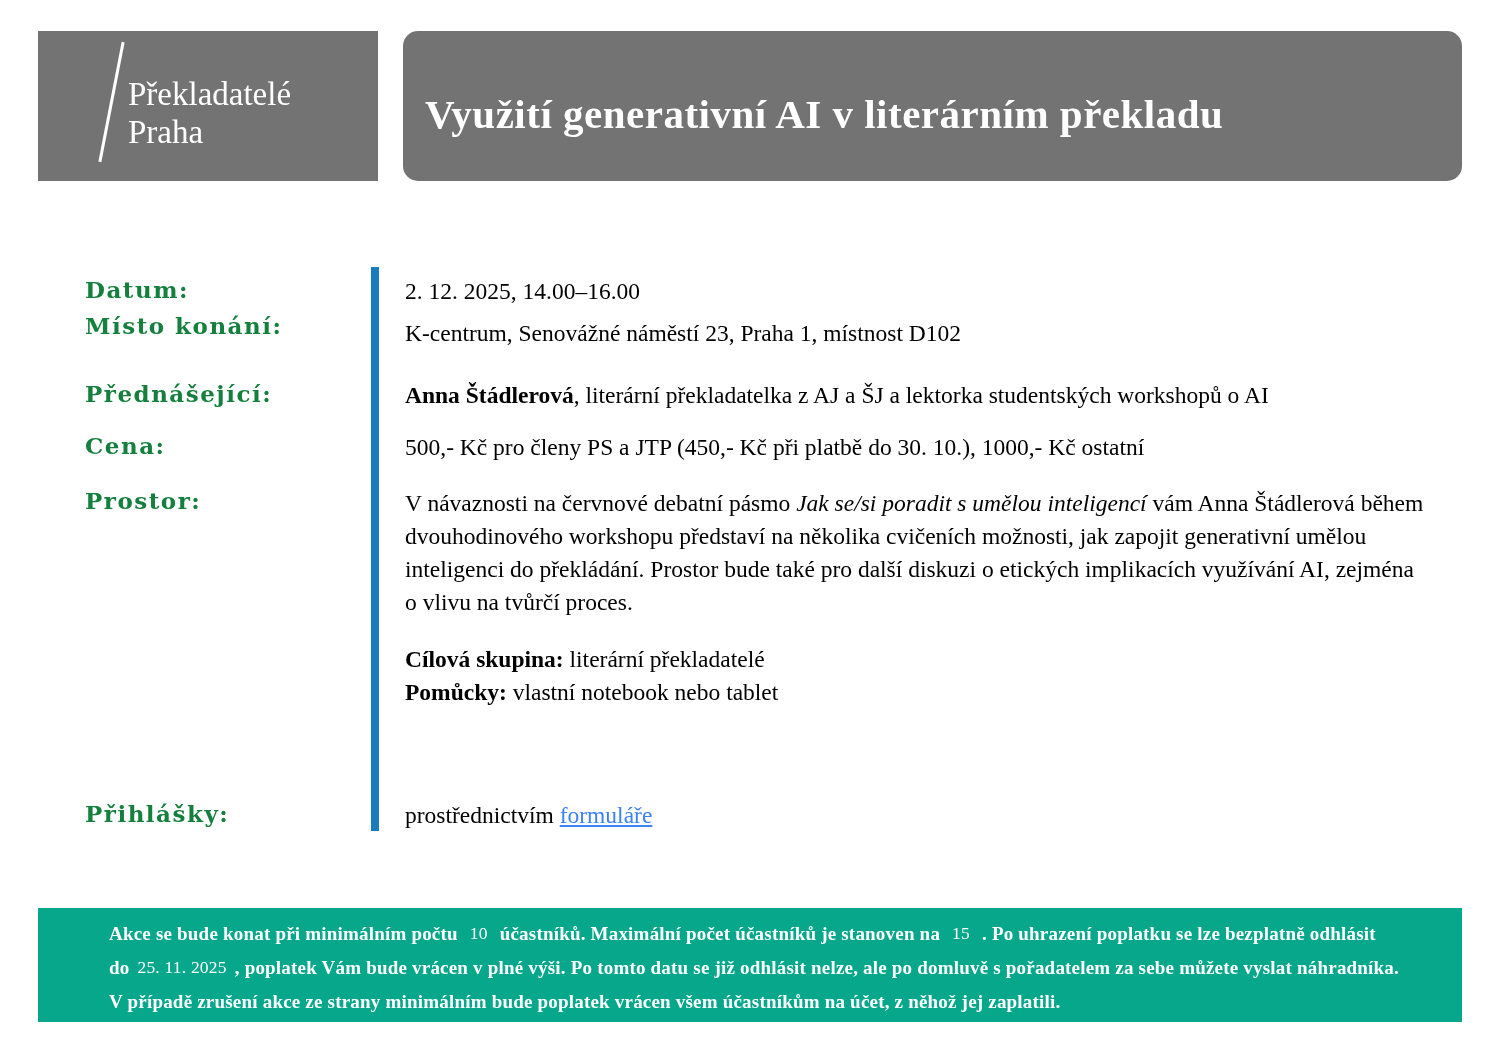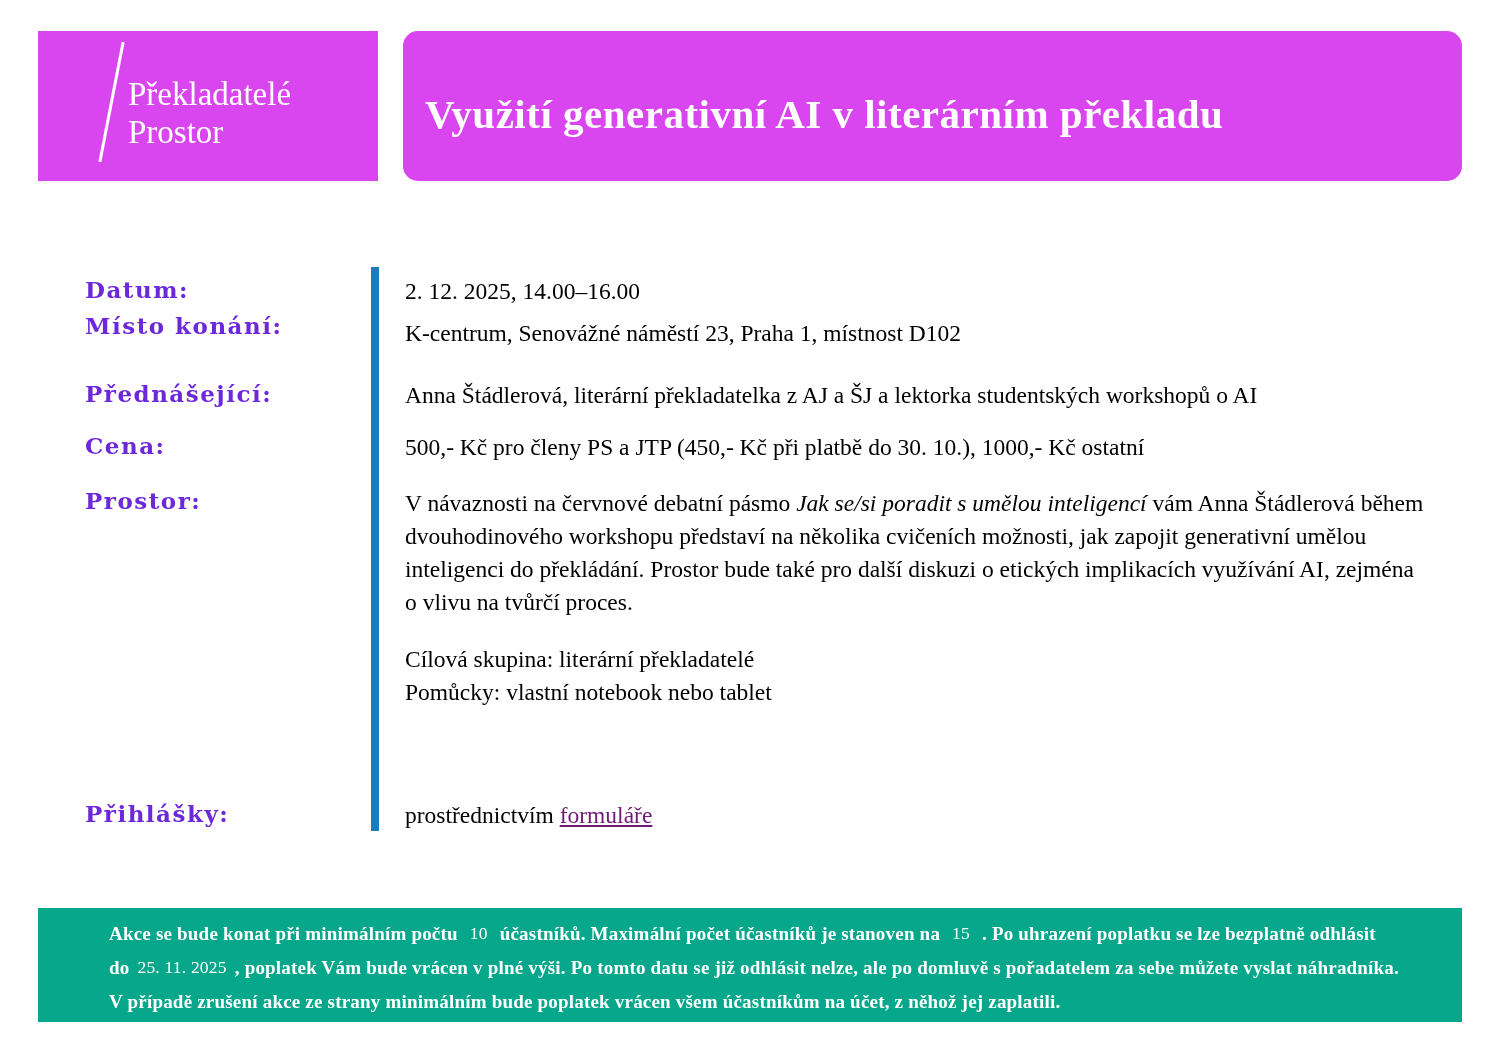--- a/index.html
+++ b/index.html
@@ -5,21 +5,21 @@
   * { box-sizing: border-box; }
   html, body { margin: 0; padding: 0; }
   body {
     width: 1497px; height: 1058px;
     background: #ffffff;
     font-family: "Liberation Serif", serif;
   }
   .page { position: relative; width: 1497px; height: 1058px; background: #ffffff; overflow: hidden; }
 
   
-  .teal-box { position: absolute; background: #d946ef; }
+  .teal-box { position: absolute; background: #737373; }
   .logo-box { left: 38px; top: 31px; width: 340px; height: 150px; }
   .logo-slash {
     position: absolute; left: 72px; top: 10px;
     width: 3px; height: 122px; background: #ffffff;
     transform: rotate(11deg); transform-origin: center;
   }
   .logo-text {
     position: absolute; left: 90px; top: 44px;
     color: #ffffff; font-family: "Liberation Serif", serif;
     font-size: 33px; line-height: 38px; font-weight: 400;
@@ -28,32 +28,32 @@
   .title-box h1 {
     margin: 0; padding: 16px 0 0 22px;
     color: #ffffff; font-family: "Liberation Serif", serif;
     font-weight: 700; font-size: 41px; letter-spacing: 0.5px;
   }
 
   
   .vline { position: absolute; left: 371px; top: 267px; width: 8px; height: 564px; background: #1a7bbe; }
   .label {
     position: absolute; left: 85px;
-    color: #6d28d9; font-family: "DejaVu Serif", serif;
+    color: #15803d; font-family: "DejaVu Serif", serif;
     font-weight: 700; font-size: 23px; letter-spacing: 1.5px;
     white-space: nowrap;
   }
   .value {
     position: absolute; left: 405px; width: 1020px;
     color: #000000; font-family: "Liberation Serif", serif;
     font-size: 23.5px; line-height: 33px;
   }
-  .b { font-weight: 400; margin-top: 36px; }
+  .b { font-weight: 700; margin-top: 36px; }
   .i { font-style: italic; }
-  .link { text-decoration: underline; color: #701a75; cursor: pointer; }
+  .link { text-decoration: underline; color: #3b82f6; cursor: pointer; }
 
   
   .footer {
     position: absolute; left: 38px; top: 908px; width: 1424px; height: 114px;
     background: #07a78c; padding: 9px 0 0 71px; overflow: hidden;
   }
   .fline {
     color: #ffffff; font-family: "Liberation Serif", serif;
     font-weight: 700; font-size: 19px; line-height: 33px;
     white-space: nowrap; letter-spacing: 0.2px;
@@ -66,21 +66,21 @@
 </style>
 </head>
 <body>
 
 <div class="page">
 
   <div class="teal-box logo-box">
     <div class="logo-slash"></div>
     <div class="logo-text">
       <div>Překladatelé</div>
-      <div>Prostor</div>
+      <div>Praha</div>
     </div>
   </div>
 
   <div class="teal-box title-box">
     <h1>Využití generativní AI v literárním překladu</h1>
   </div>
 
   <div class="vline"></div>
 
   <div class="label" style="top:276px">Datum:</div>

